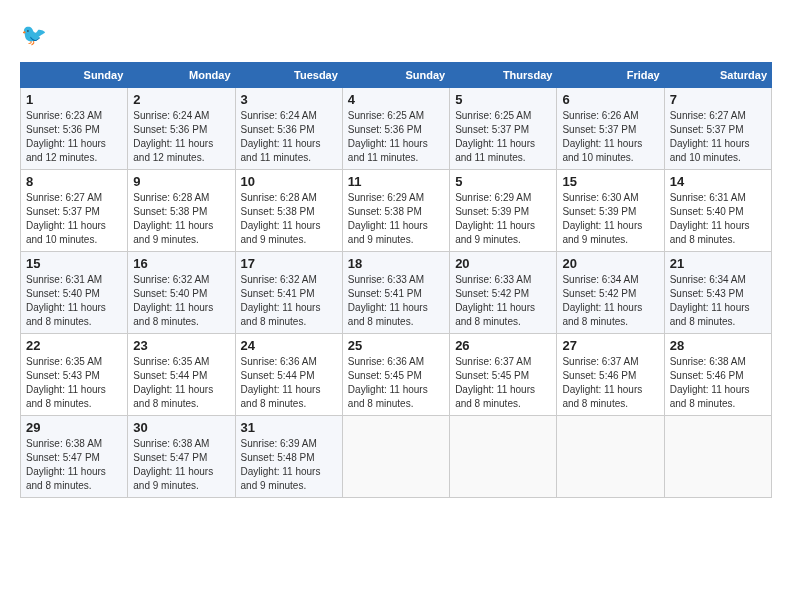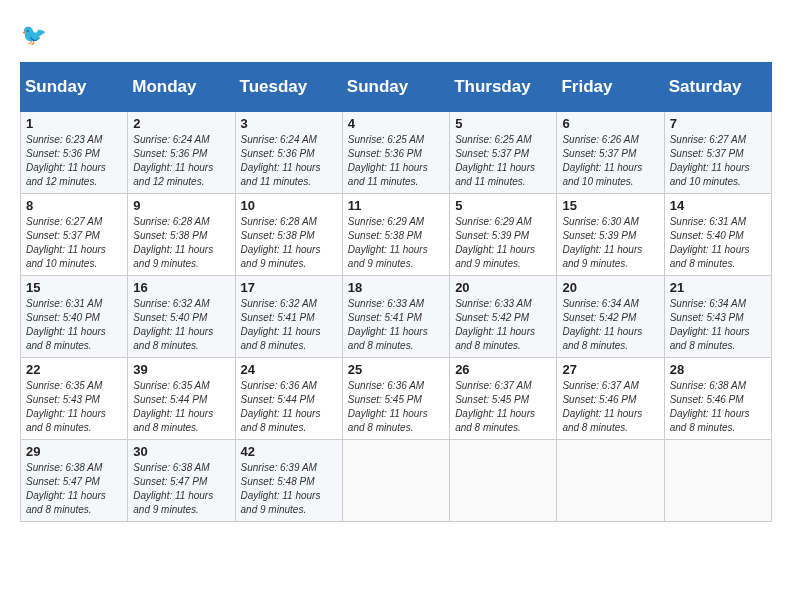--- a/index.html
+++ b/index.html
@@ -47,23 +47,23 @@
       color: #555;
     }
     table {
       width: 100%;
       border-collapse: collapse;
       font-size: 11px;
     }
     thead tr th {
       background: #2d6bb5;
       color: #fff;
-      padding: 14px 4px;
-      text-align: left;
-      font-size: 17px;
+      padding: 6px 4px;
+      text-align: right;
+      font-size: 11px;
       font-weight: bold;
       border: 1px solid #2d6bb5;
     }
     tbody tr td {
       border: 1px solid #ccc;
       vertical-align: top;
       padding: 4px 5px;
       width: calc(100% / 7);
       min-height: 70px;
       background: #fff;
@@ -78,21 +78,20 @@
       font-size: 13px;
       font-weight: bold;
       color: #222;
       display: block;
       margin-bottom: 2px;
     }
     .day-info {
       font-size: 10px;
       color: #333;
       line-height: 1.4;
-      font-style: italic;
     }
     .empty-cell {
       background: #f9f9f9 !important;
     }
   </style>
 </head>
 <body>
 
 <div class="header">
   <div class="logo">
@@ -300,21 +299,21 @@
       <tr>
         <td>
         <span class="day-num">22</span>
         <div class="day-info">
           Sunrise: 6:35 AM<br>
           Sunset: 5:43 PM<br>
           Daylight: 11 hours and 8 minutes.
         </div>
       </td>
         <td>
-        <span class="day-num">39</span>
+        <span class="day-num">23</span>
         <div class="day-info">
           Sunrise: 6:35 AM<br>
           Sunset: 5:44 PM<br>
           Daylight: 11 hours and 8 minutes.
         </div>
       </td>
         <td>
         <span class="day-num">24</span>
         <div class="day-info">
           Sunrise: 6:36 AM<br>
@@ -366,21 +365,21 @@
       </td>
         <td>
         <span class="day-num">30</span>
         <div class="day-info">
           Sunrise: 6:38 AM<br>
           Sunset: 5:47 PM<br>
           Daylight: 11 hours and 9 minutes.
         </div>
       </td>
         <td>
-        <span class="day-num">42</span>
+        <span class="day-num">31</span>
         <div class="day-info">
           Sunrise: 6:39 AM<br>
           Sunset: 5:48 PM<br>
           Daylight: 11 hours and 9 minutes.
         </div>
       </td>
         <td class="empty-cell"></td>
         <td class="empty-cell"></td>
         <td class="empty-cell"></td>
         <td class="empty-cell"></td>

